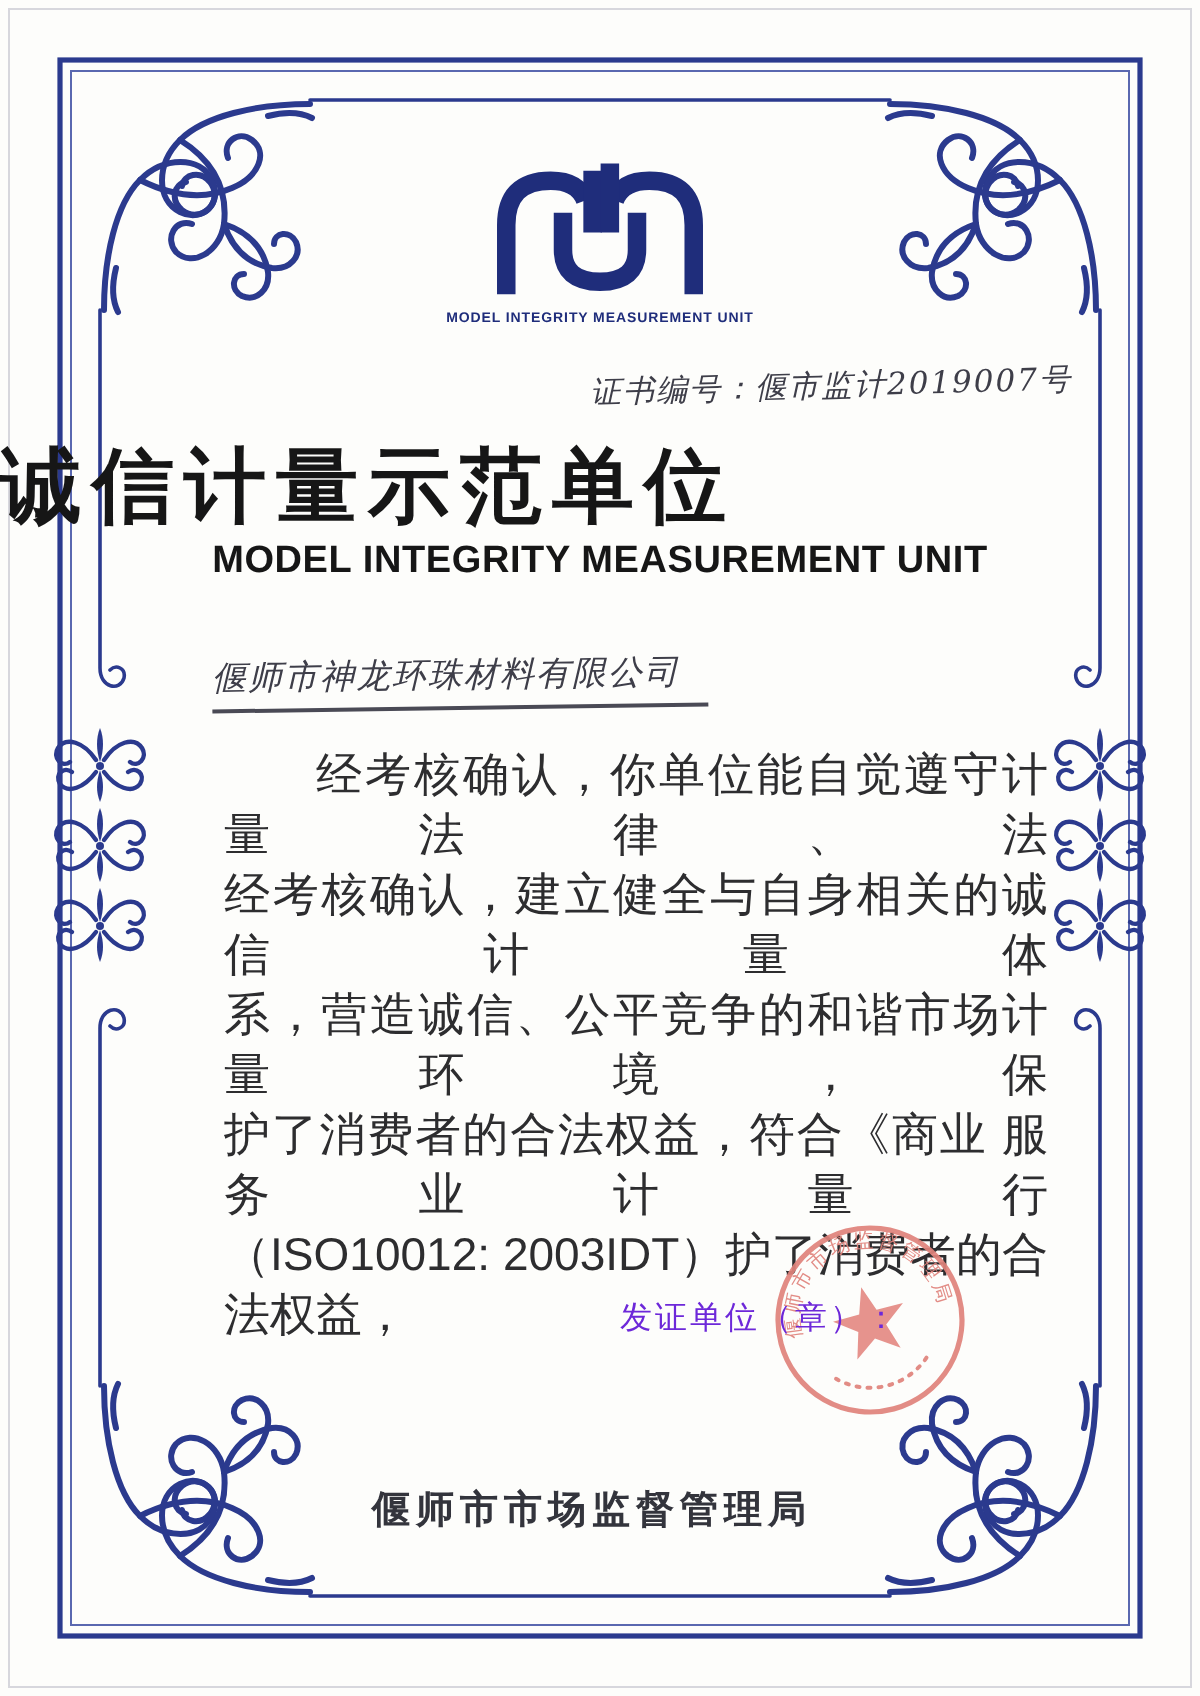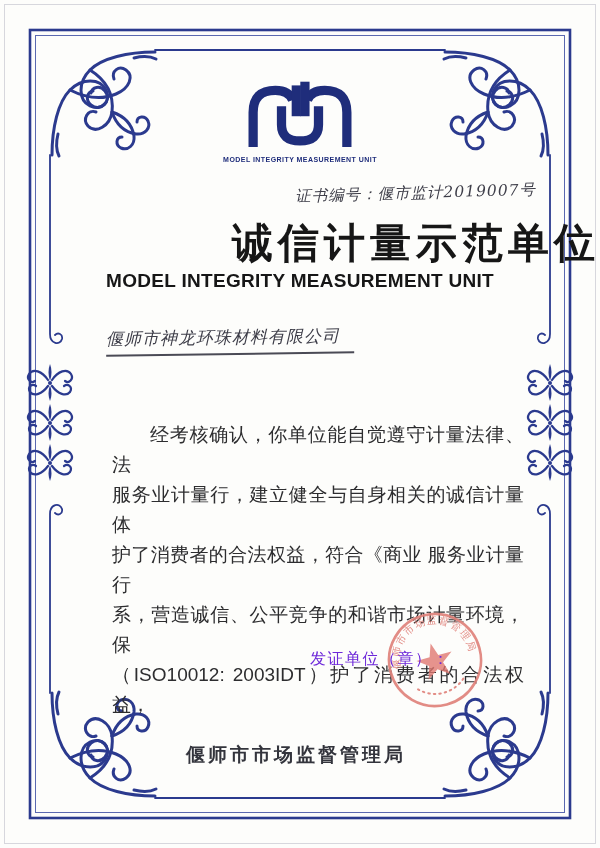--- a/index.html
+++ b/index.html
@@ -24,40 +24,40 @@
   
   .handwrite{
     font-family:"DejaVu Serif","Liberation Serif",serif;
     font-style:italic;color:var(--hand-ink,#3e3e49);
   }
 
   .certno{top:183px;right:64px;font-size:15.5px;letter-spacing:1px;
     transform:rotate(-1.6deg);z-index:2;white-space:nowrap;}
 
   .title-cn{
-    left:0;right:0;top:216px;text-align:right;z-index:2;
+    left:0;right:0;top:216px;text-align:left;z-index:2;
     font-family:"DejaVu Serif","Liberation Serif",serif;
     font-weight:bold;font-size:41px;letter-spacing:5px;
     color:var(--title-black,#161616);white-space:nowrap;
   }
   .title-en{
     left:0;right:0;top:270px;text-align:center;z-index:2;
     font-weight:bold;font-size:19px;letter-spacing:.3px;
     color:var(--title-black,#161616);white-space:nowrap;
   }
 
   .awardee{
     left:106px;top:326px;width:248px;height:27px;z-index:2;
     border-bottom:2px solid #4a4a55;font-size:17px;letter-spacing:1px;
     transform:rotate(-.8deg);white-space:nowrap;
   }
 
   .body-text{
     left:112px;top:372px;width:412px;z-index:2;
-    font-size:19px;line-height:30px;color:var(--body-ink,#2d2d2f);margin-top:48px;
+    font-size:23px;line-height:30px;color:var(--body-ink,#2d2d2f);
   }
   .body-line{text-align:justify;text-align-last:justify;}
   .body-line:first-child{text-indent:2em;}
   .body-line:last-child{text-align-last:left;}
 
   .issuer-label{
     left:310px;top:649px;z-index:3;font-size:16px;letter-spacing:1.5px;
     color:#6d28d9;white-space:nowrap;
   }
   .seal{left:385px;top:610px;z-index:2;opacity:.92;}
@@ -140,23 +140,23 @@
     <span>证书编号：</span><span>偃市监计2019007号</span>
   </div>
 
   <div class="abs title-cn">诚信计量示范单位</div>
   <div class="abs title-en">MODEL INTEGRITY MEASUREMENT UNIT</div>
 
   <div class="abs awardee handwrite">偃师市神龙环珠材料有限公司</div>
 
   <div class="abs body-text">
       <div class="body-line">经考核确认，你单位能自觉遵守计量法律、法</div>
-      <div class="body-line">服务业计量行，建立健全与自身相关的诚信计量体</div>
+      <div class="body-line">经考核确认，建立健全与自身相关的诚信计量体</div>
+      <div class="body-line">系，营造诚信、公平竞争的和谐市场计量环境，保</div>
       <div class="body-line">护了消费者的合法权益，符合《商业 服务业计量行</div>
-      <div class="body-line">系，营造诚信、公平竞争的和谐市场计量环境，保</div>
       <div class="body-line">（ISO10012: 2003IDT）护了消费者的合法权益，</div>
     </div>
 
   <div class="abs issuer-label">发证单位（章）：</div>
 
   <svg class="abs seal" width="100" height="100" viewBox="0 0 100 100">
     <g transform="rotate(-15 50 50)">
       <circle cx="50" cy="50" r="46" fill="none" stroke="#e0837c" stroke-width="2.6"></circle>
       <polygon points="50,33 54.5,45.9 68.1,46.1 57.2,54.3 61.2,67.4 50,59.6 38.8,67.4 42.8,54.3 31.9,46.1 45.5,45.9" fill="#df766e" opacity=".85"></polygon>
       <defs>

